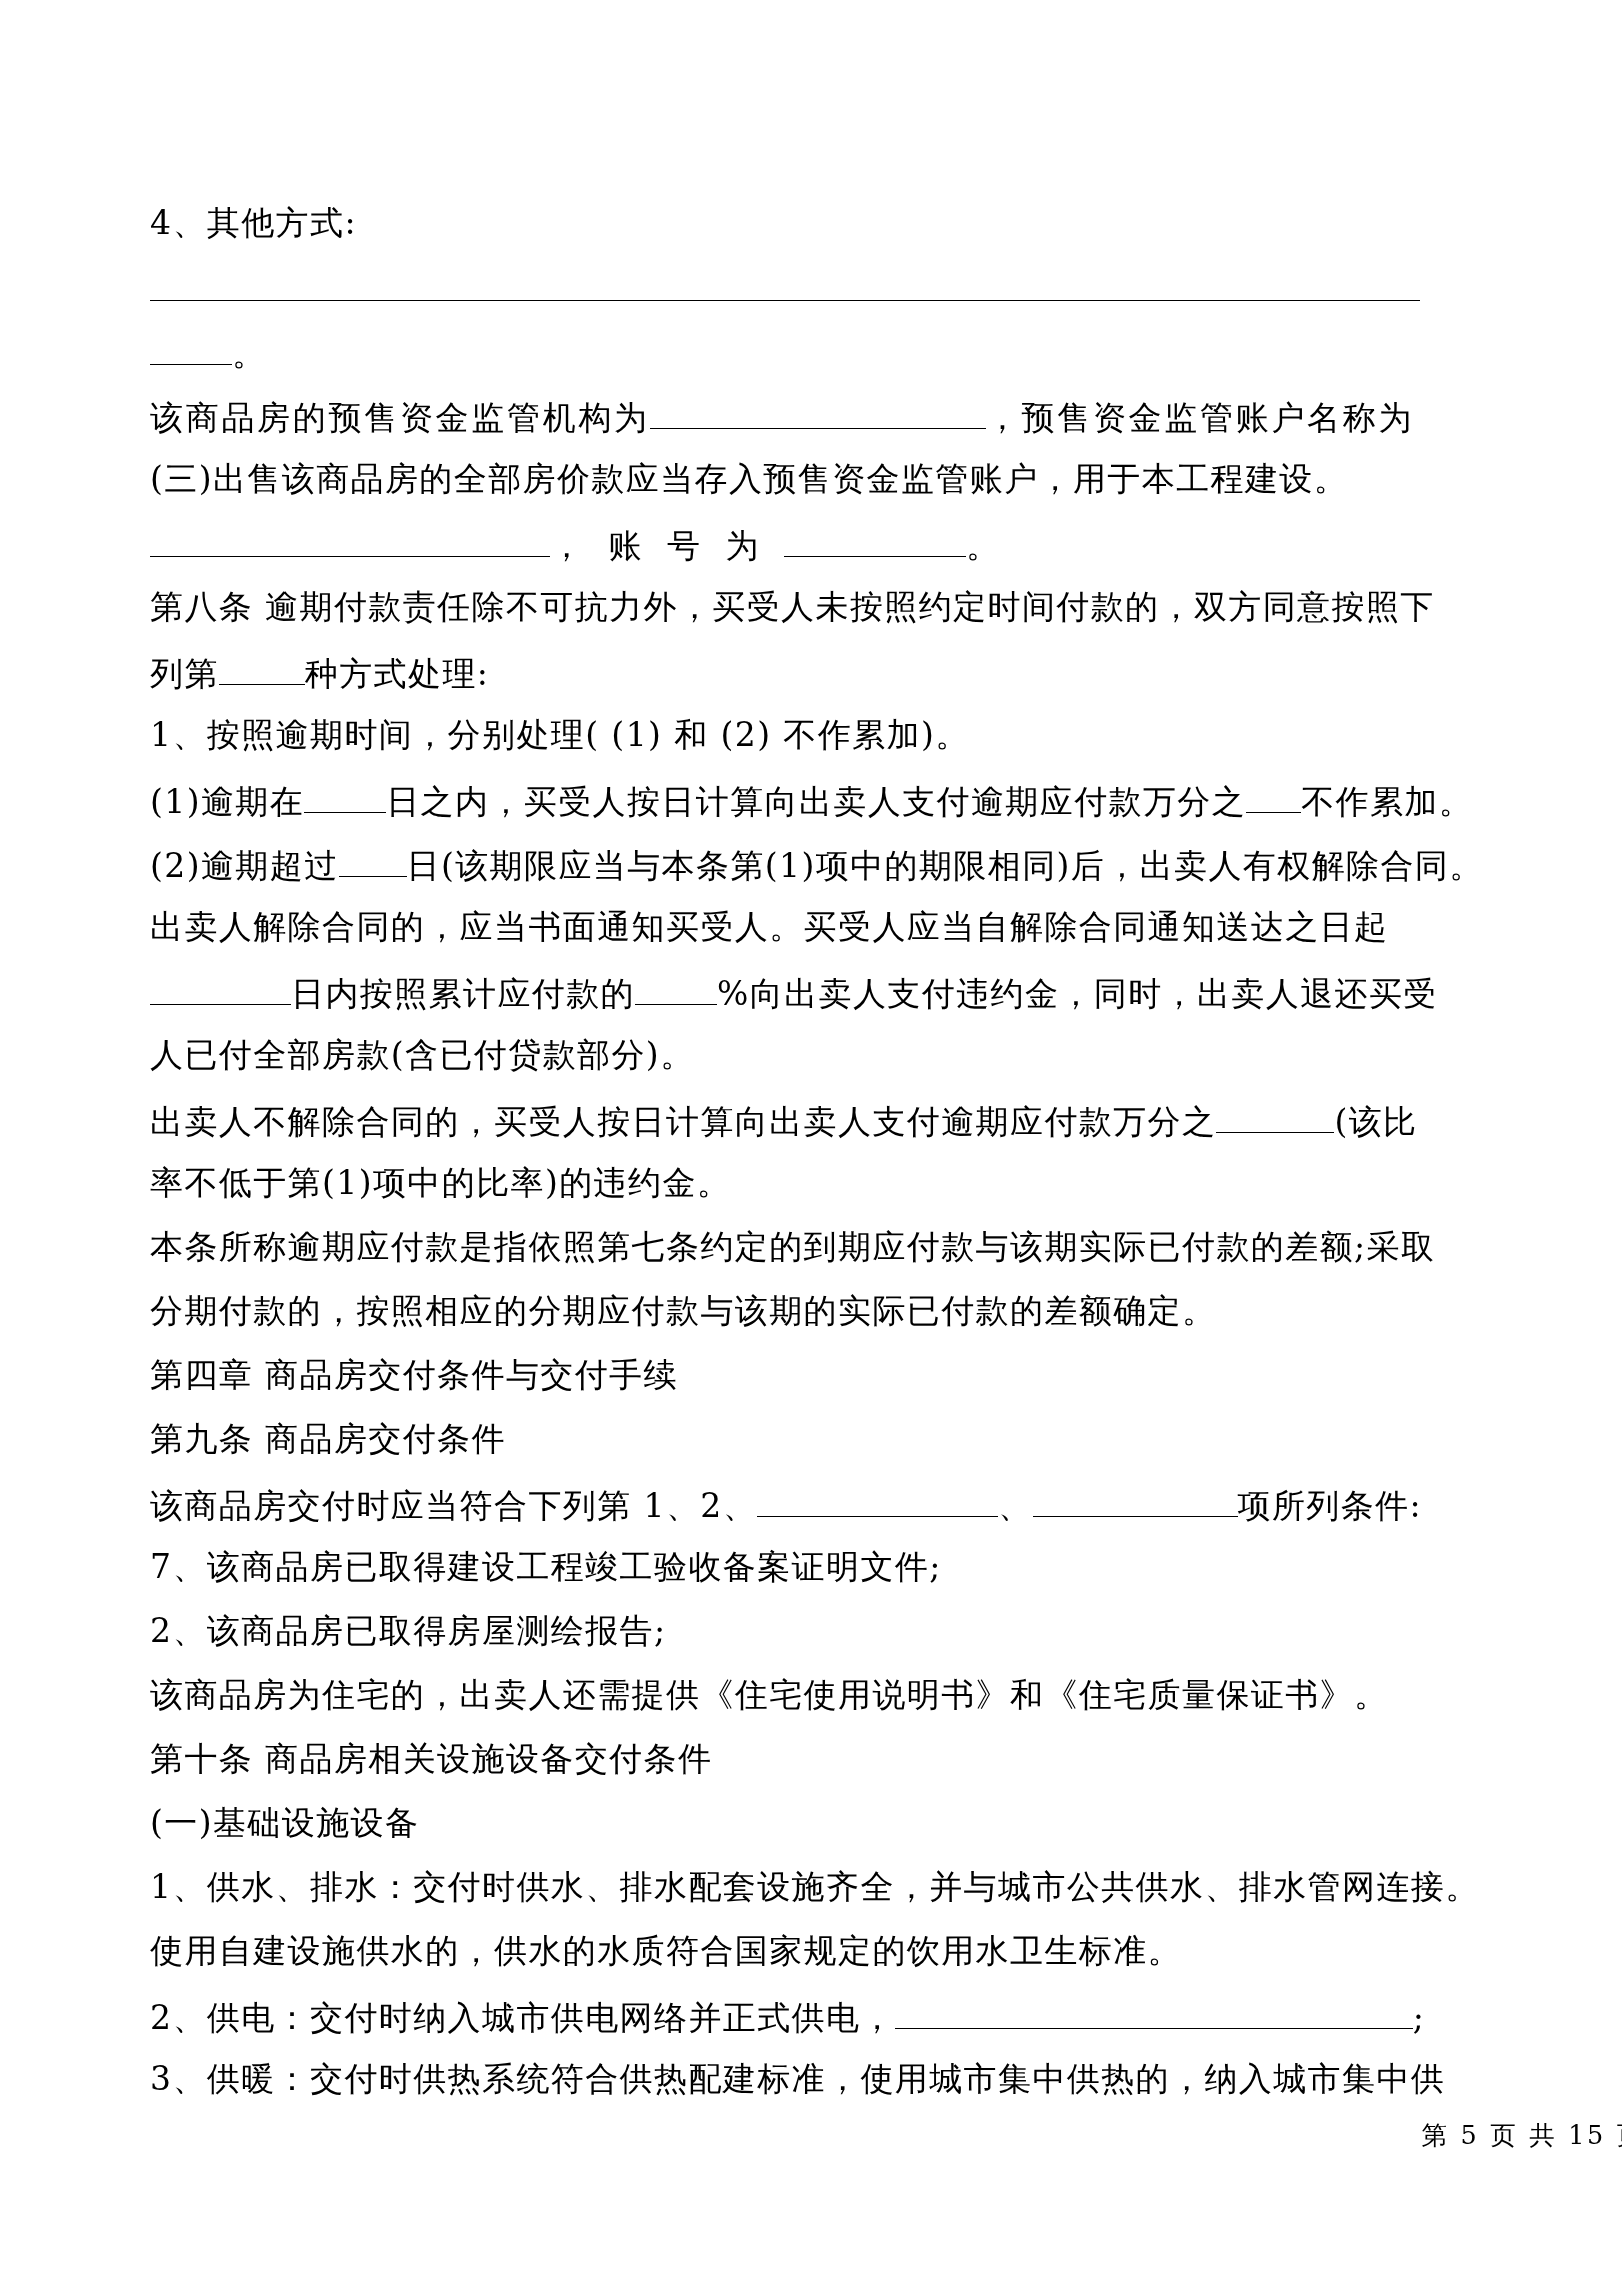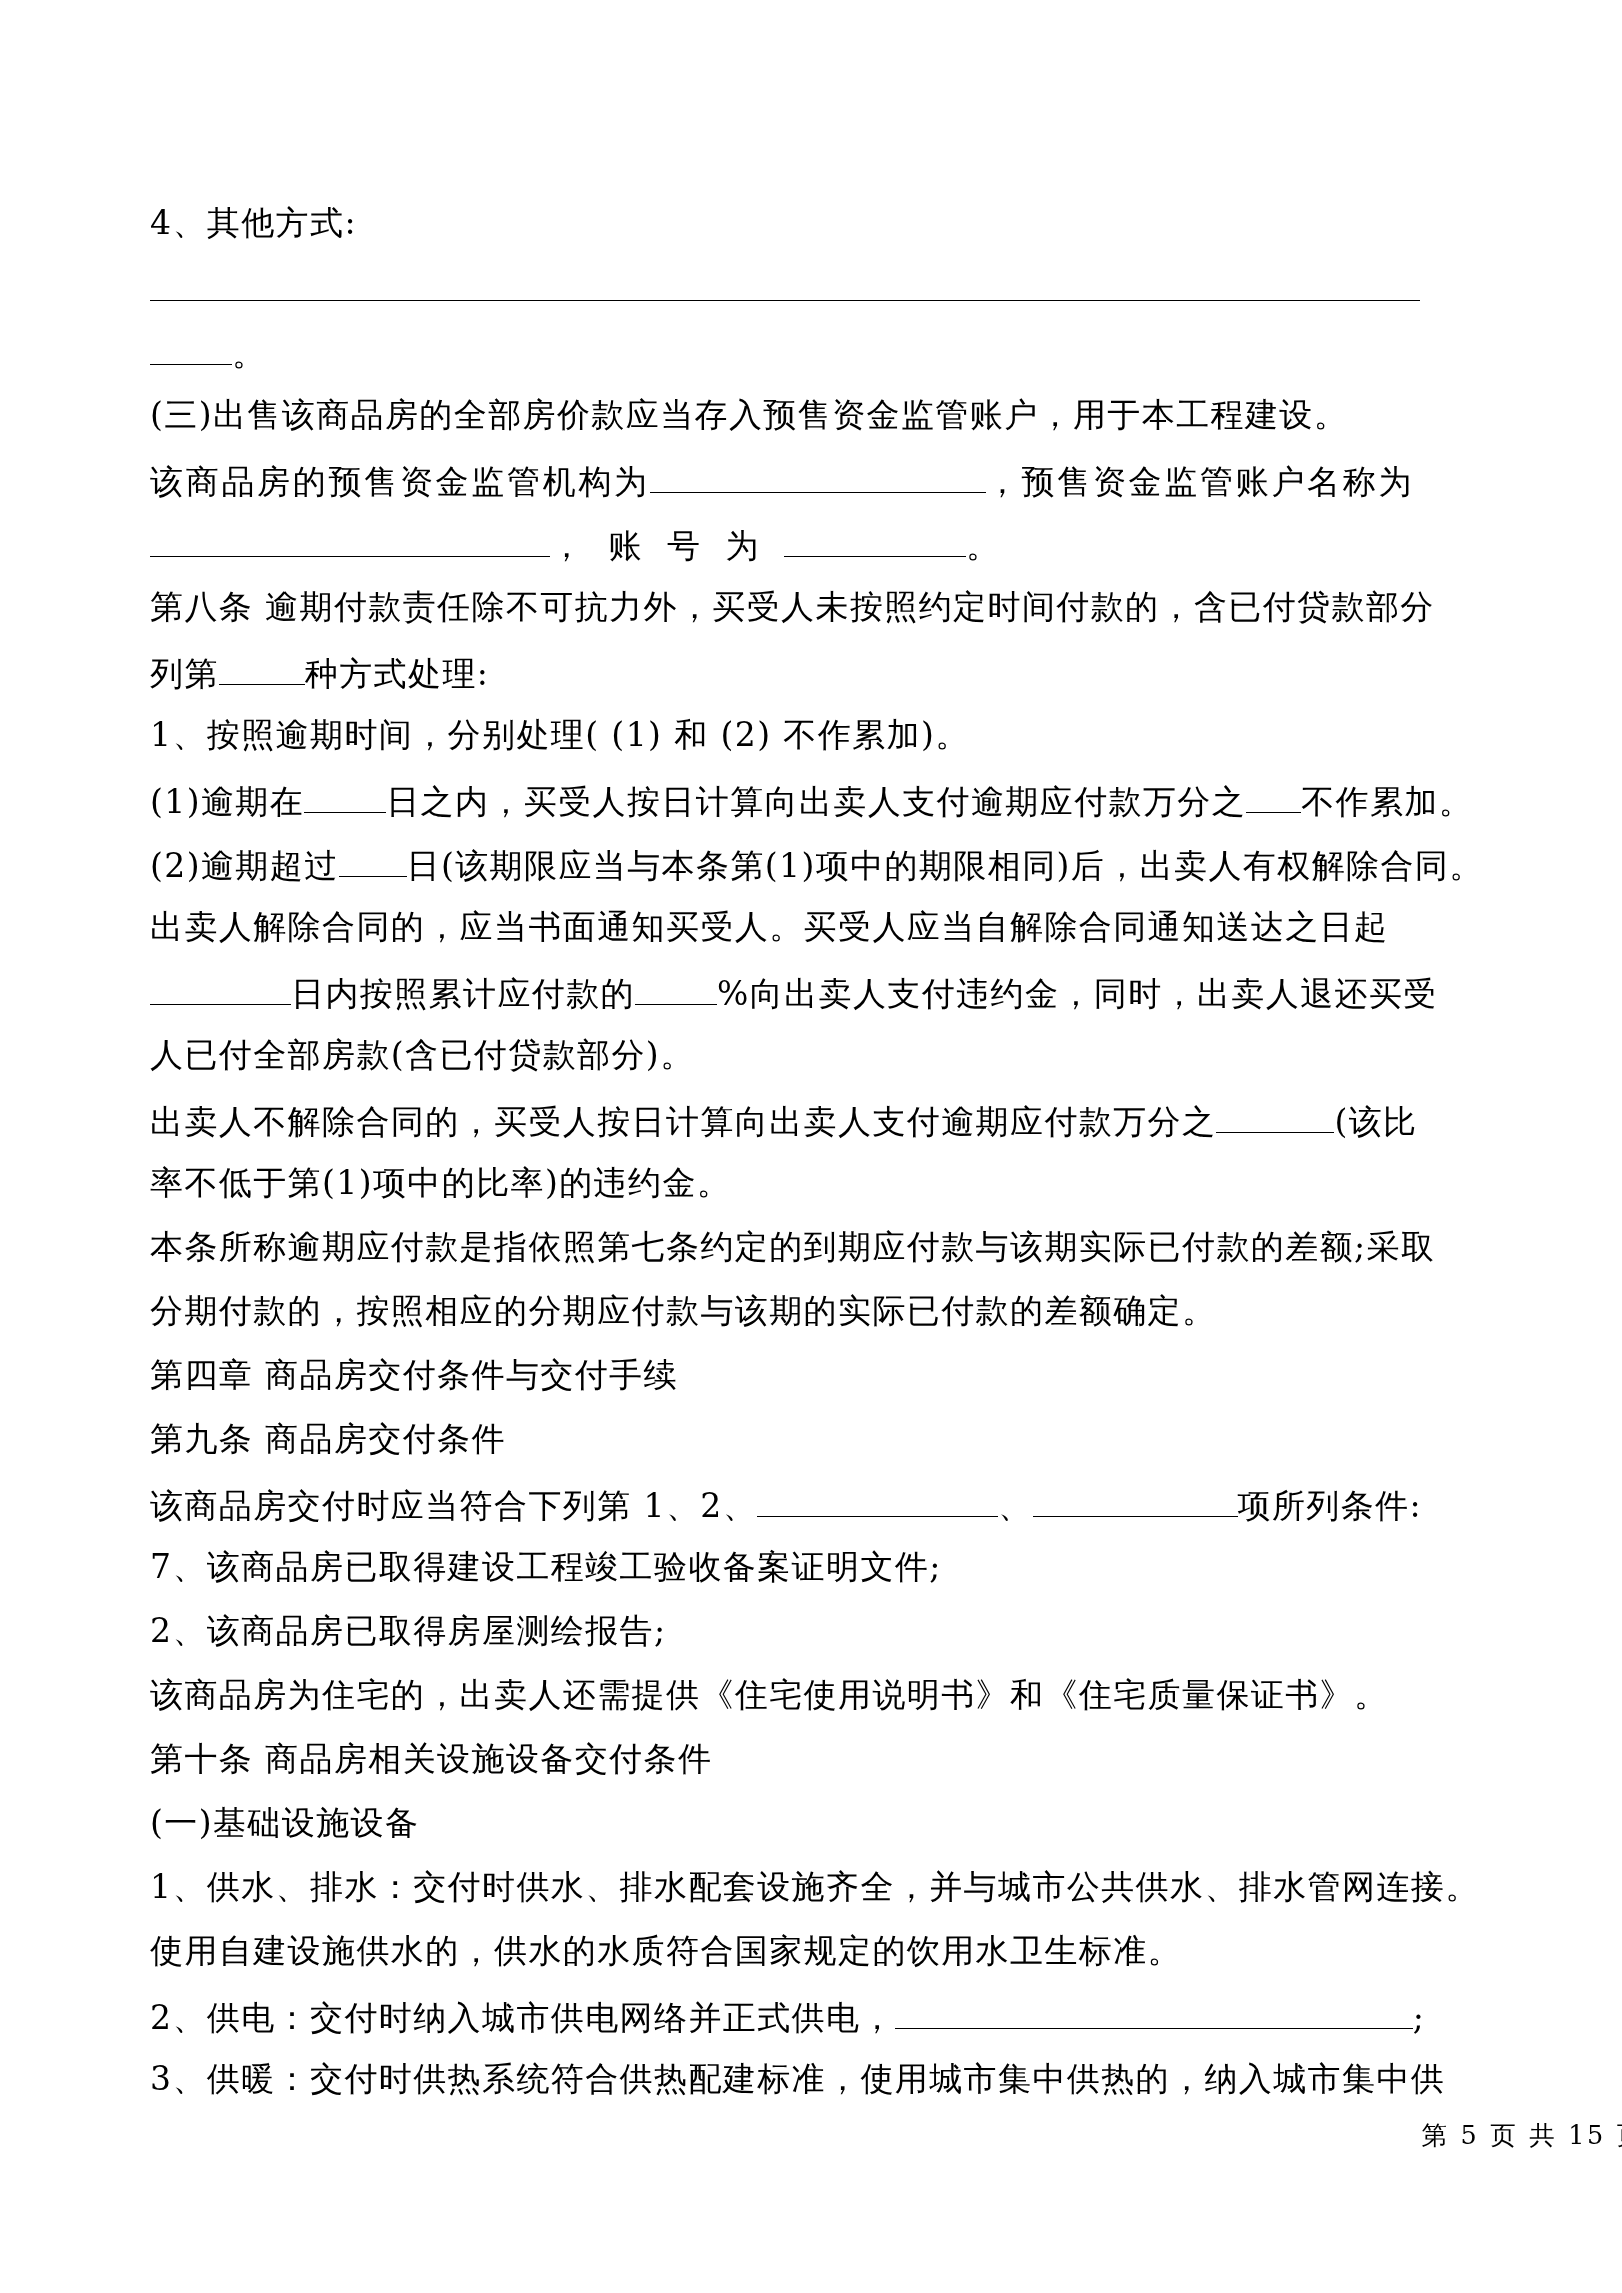--- a/index.html
+++ b/index.html
@@ -51,24 +51,24 @@
   }
 </style>
 </head>
 <body>
 
 <div class="page">
   <div class="doc" id="doc-body">
       <div class="line"><span>4、其他方式:</span></div>
       <div class="line"><span class="blank" style="width: 1270px;"></span></div>
       <div class="line"><span class="blank" style="width: 82px;"></span><span>。</span></div>
+      <div class="line ls3"><span>该商品房的预售资金监管机构为</span><span class="blank" style="width: 336px;"></span><span>，预售资金监管账户名称为</span></div>
       <div class="line"><span>(三)出售该商品房的全部房价款应当存入预售资金监管账户，用于本工程建设。</span></div>
-      <div class="line ls3"><span>该商品房的预售资金监管机构为</span><span class="blank" style="width: 336px;"></span><span>，预售资金监管账户名称为</span></div>
       <div class="line ls28"><span class="blank" style="width: 400px;"></span><span>，账号为</span><span class="blank" style="width: 182px;"></span><span>。</span></div>
-      <div class="line"><span>第八条 逾期付款责任除不可抗力外，买受人未按照约定时间付款的，含已付贷款部分</span></div>
+      <div class="line"><span>第八条 逾期付款责任除不可抗力外，买受人未按照约定时间付款的，双方同意按照下</span></div>
       <div class="line"><span>列第</span><span class="blank" style="width: 86px;"></span><span>种方式处理:</span></div>
       <div class="line"><span>1、按照逾期时间，分别处理( (1) 和 (2) 不作累加)。</span></div>
       <div class="line"><span>(1)逾期在</span><span class="blank" style="width: 82px;"></span><span>日之内，买受人按日计算向出卖人支付逾期应付款万分之</span><span class="blank" style="width: 55px;"></span><span>不作累加。</span></div>
       <div class="line"><span>(2)逾期超过</span><span class="blank" style="width: 68px;"></span><span>日(该期限应当与本条第(1)项中的期限相同)后，出卖人有权解除合同。</span></div>
       <div class="line"><span>出卖人解除合同的，应当书面通知买受人。买受人应当自解除合同通知送达之日起</span></div>
       <div class="line"><span class="blank" style="width: 141px;"></span><span>日内按照累计应付款的</span><span class="blank" style="width: 82px;"></span><span>%向出卖人支付违约金，同时，出卖人退还买受</span></div>
       <div class="line"><span>人已付全部房款(含已付贷款部分)。</span></div>
       <div class="line"><span>出卖人不解除合同的，买受人按日计算向出卖人支付逾期应付款万分之</span><span class="blank" style="width: 118px;"></span><span>(该比</span></div>
       <div class="line"><span>率不低于第(1)项中的比率)的违约金。</span></div>
       <div class="line"><span>本条所称逾期应付款是指依照第七条约定的到期应付款与该期实际已付款的差额;采取</span></div>

